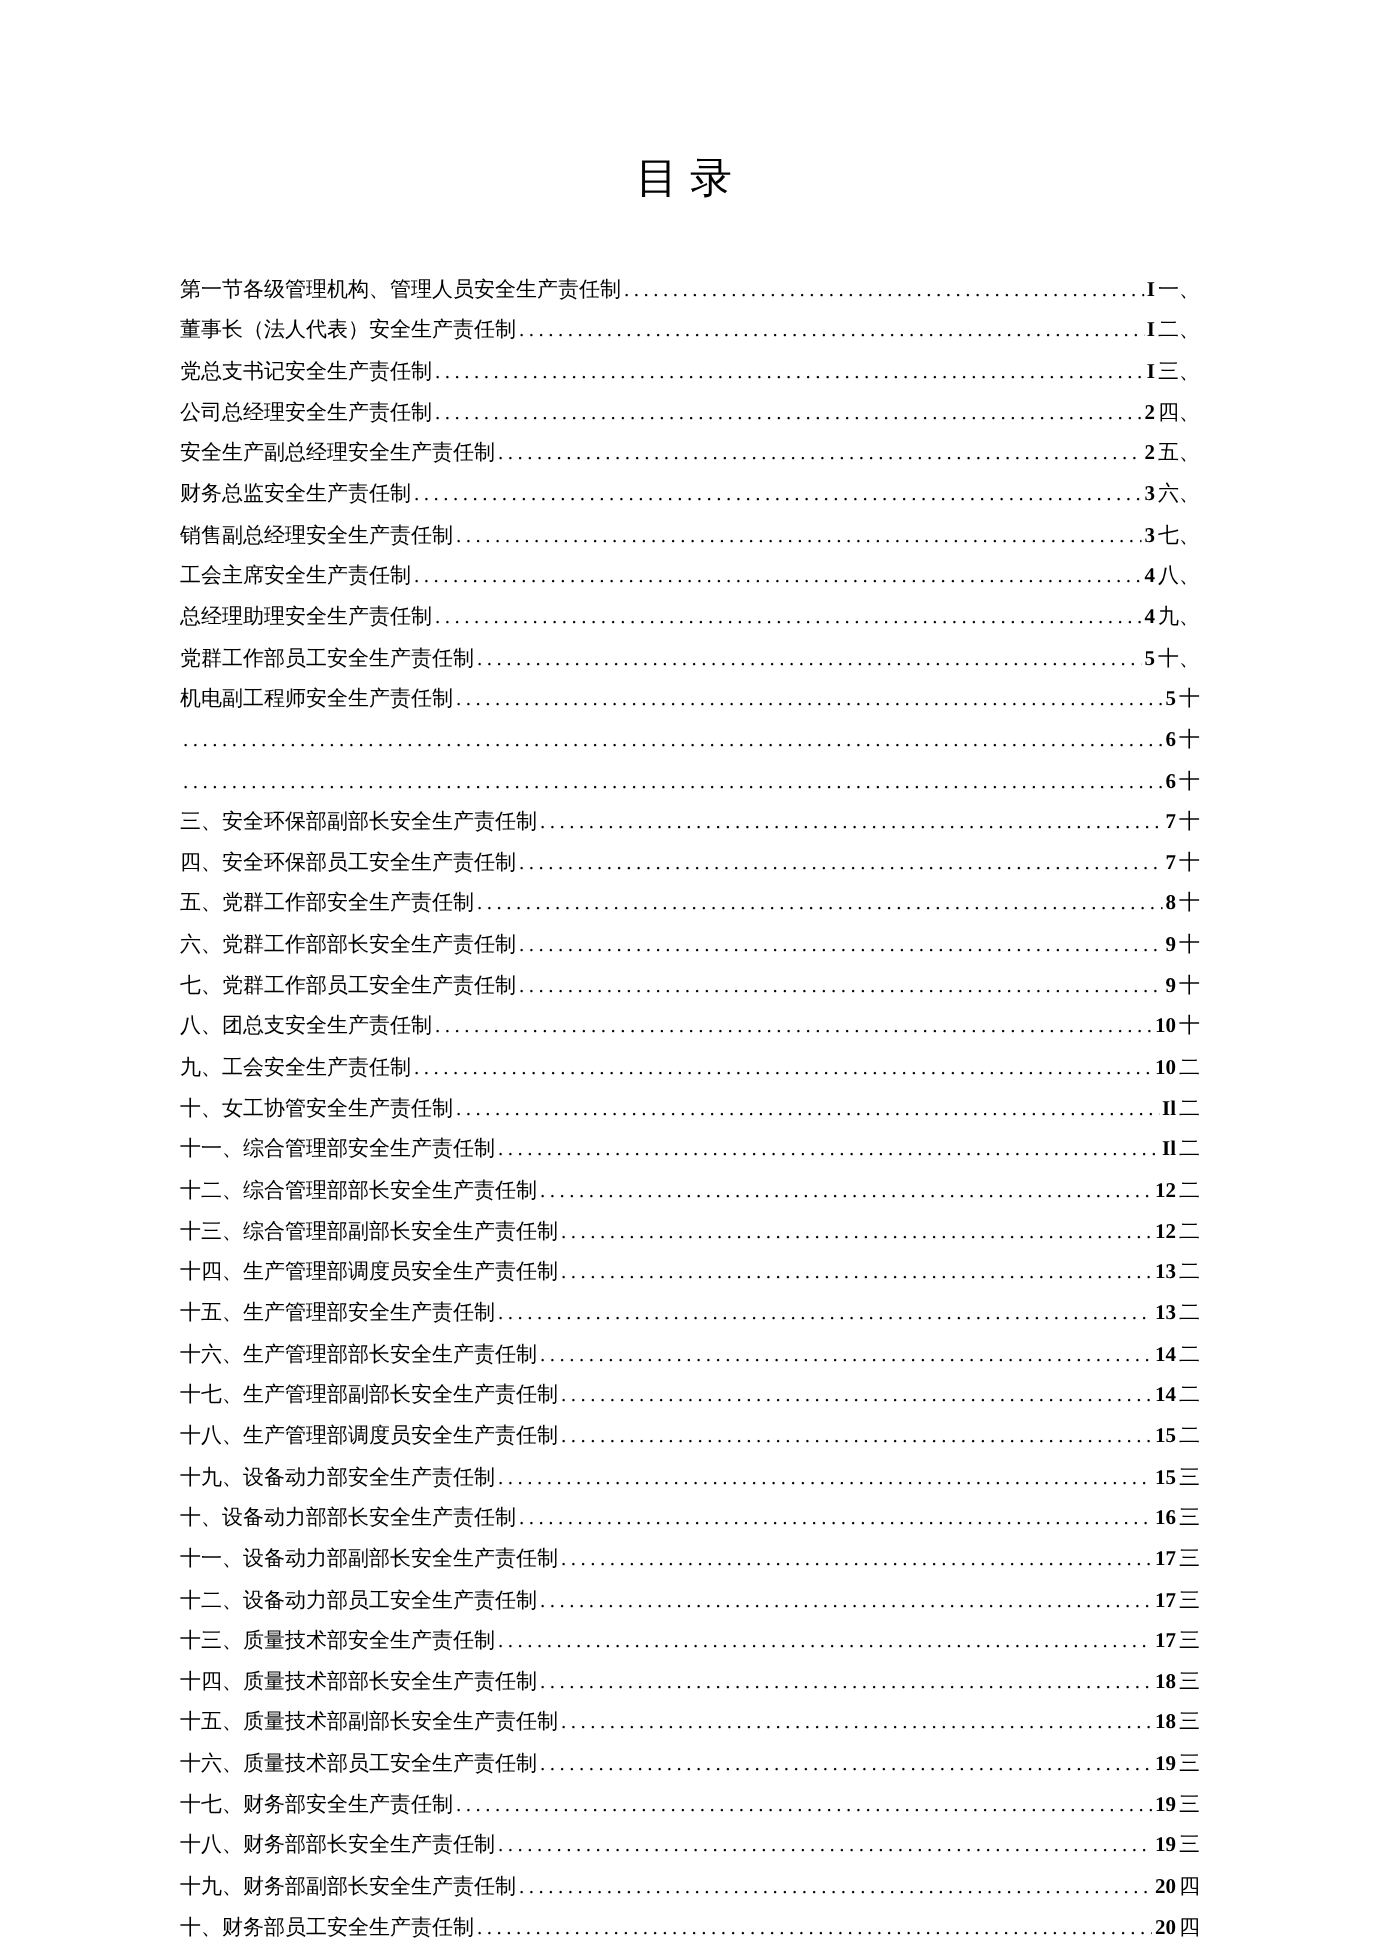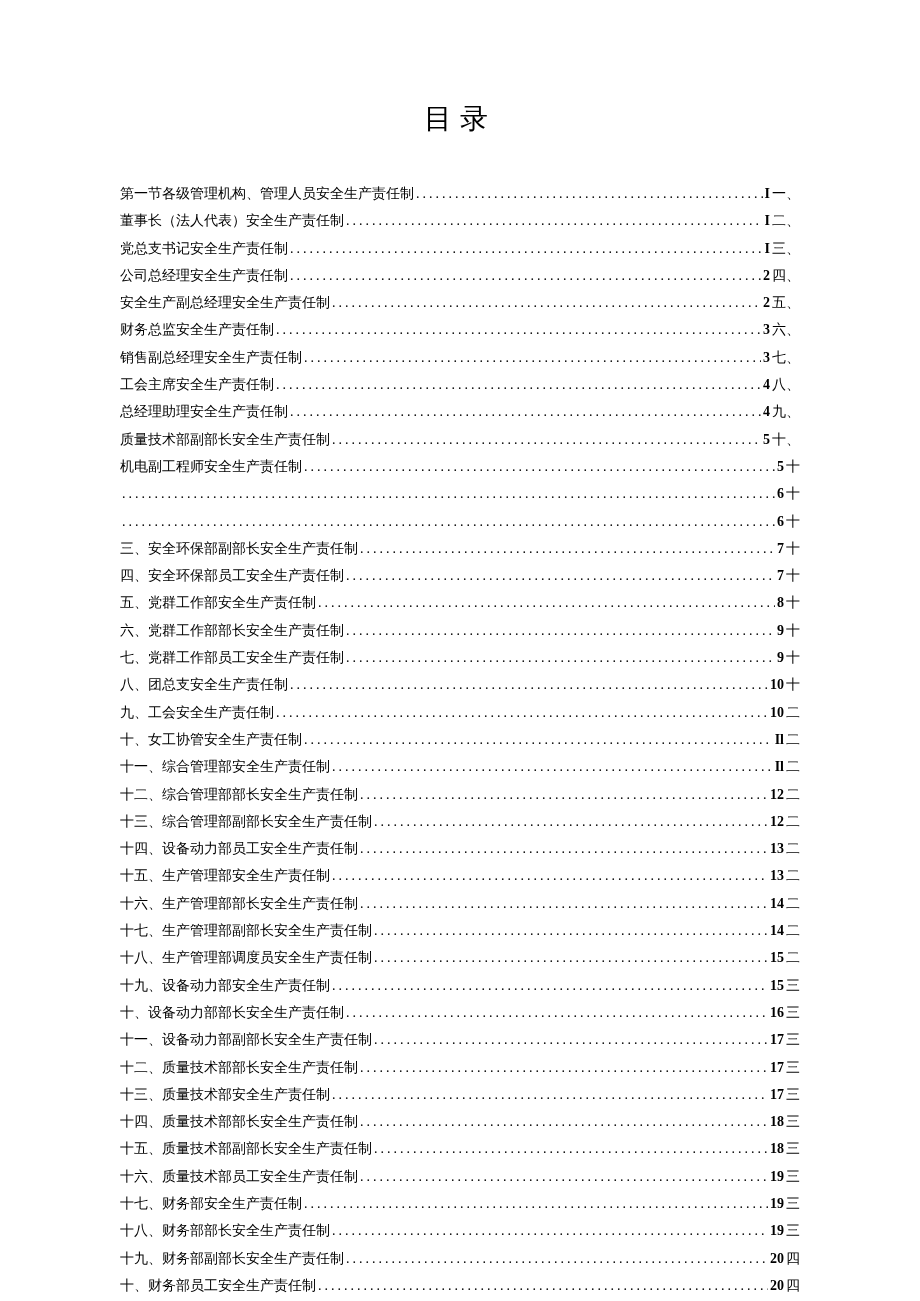--- a/index.html
+++ b/index.html
@@ -103,21 +103,21 @@
       <span class="toc-page">4</span>
       <span class="toc-tail"> 八、</span>
     </div>
     <div class="toc-row">
       <span class="toc-label">总经理助理安全生产责任制</span>
       <span class="toc-dots"></span>
       <span class="toc-page">4</span>
       <span class="toc-tail"> 九、</span>
     </div>
     <div class="toc-row">
-      <span class="toc-label">质量技术部副部长安全生产责任制</span>
+      <span class="toc-label">党群工作部员工安全生产责任制</span>
       <span class="toc-dots"></span>
       <span class="toc-page">5</span>
       <span class="toc-tail"> 十、</span>
     </div>
     <div class="toc-row">
       <span class="toc-label">机电副工程师安全生产责任制</span>
       <span class="toc-dots"></span>
       <span class="toc-page">5</span>
       <span class="toc-tail"> 十</span>
     </div>
@@ -191,21 +191,21 @@
       <span class="toc-page">12</span>
       <span class="toc-tail"> 二</span>
     </div>
     <div class="toc-row">
       <span class="toc-label">十三、综合管理部副部长安全生产责任制</span>
       <span class="toc-dots"></span>
       <span class="toc-page">12</span>
       <span class="toc-tail"> 二</span>
     </div>
     <div class="toc-row">
-      <span class="toc-label">十四、设备动力部员工安全生产责任制</span>
+      <span class="toc-label">十四、生产管理部调度员安全生产责任制</span>
       <span class="toc-dots"></span>
       <span class="toc-page">13</span>
       <span class="toc-tail"> 二</span>
     </div>
     <div class="toc-row">
       <span class="toc-label">十五、生产管理部安全生产责任制</span>
       <span class="toc-dots"></span>
       <span class="toc-page">13</span>
       <span class="toc-tail"> 二</span>
     </div>
@@ -239,21 +239,21 @@
       <span class="toc-page">16</span>
       <span class="toc-tail"> 三</span>
     </div>
     <div class="toc-row">
       <span class="toc-label">十一、设备动力部副部长安全生产责任制</span>
       <span class="toc-dots"></span>
       <span class="toc-page">17</span>
       <span class="toc-tail">三</span>
     </div>
     <div class="toc-row">
-      <span class="toc-label">十二、质量技术部部长安全生产责任制</span>
+      <span class="toc-label">十二、设备动力部员工安全生产责任制</span>
       <span class="toc-dots"></span>
       <span class="toc-page">17</span>
       <span class="toc-tail">三</span>
     </div>
     <div class="toc-row">
       <span class="toc-label">十三、质量技术部安全生产责任制</span>
       <span class="toc-dots"></span>
       <span class="toc-page">17</span>
       <span class="toc-tail">三</span>
     </div>

